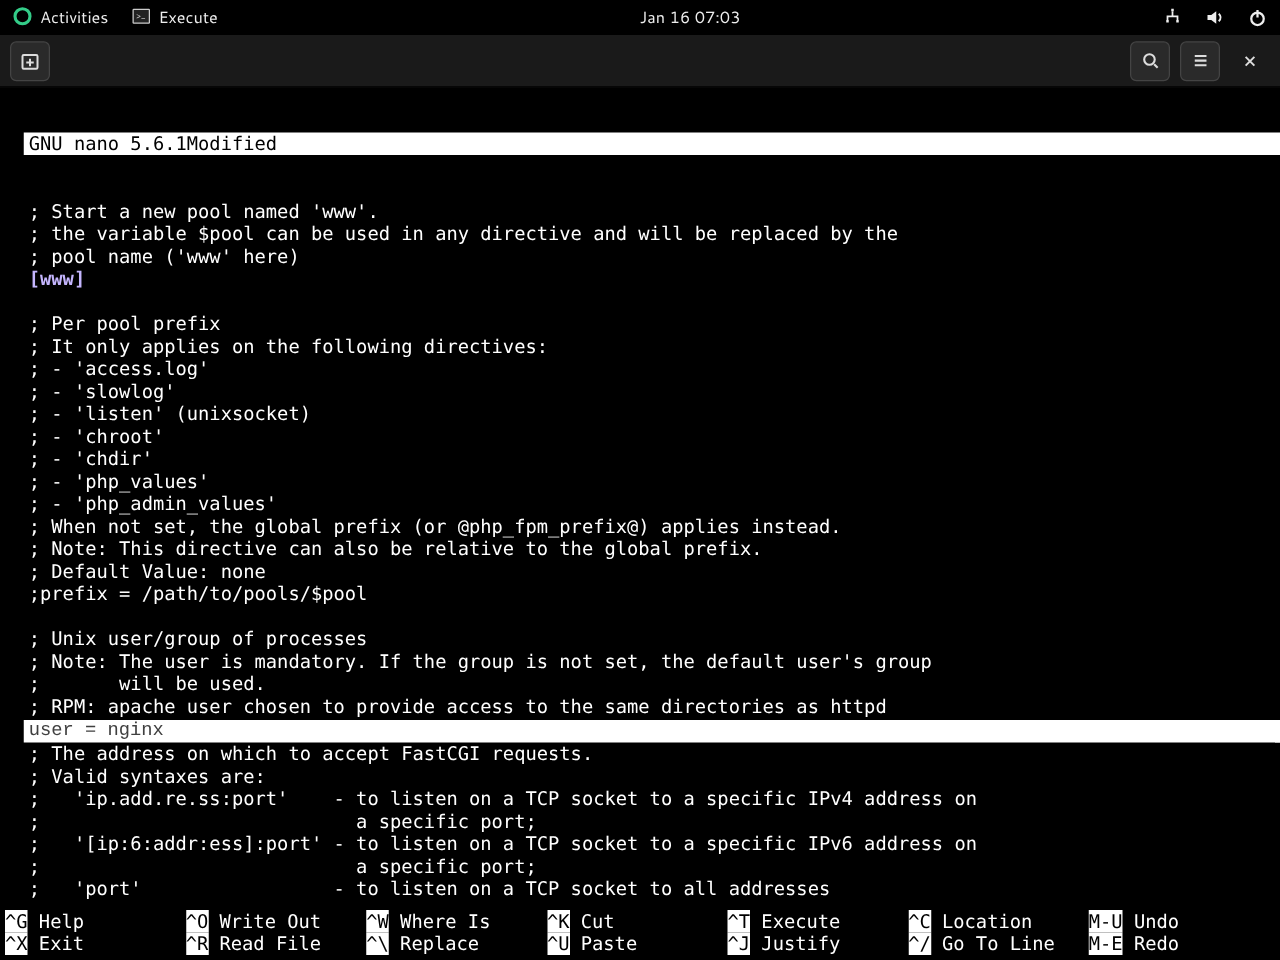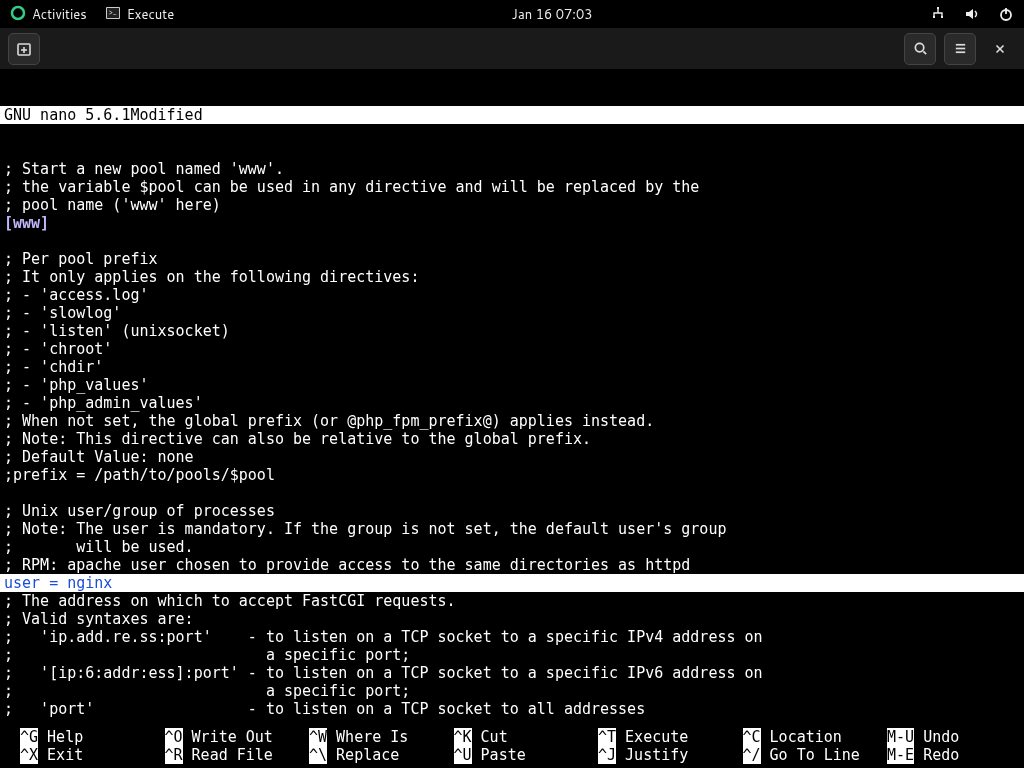--- a/index.html
+++ b/index.html
@@ -12,31 +12,31 @@
   .gnome-icon { width: 16px; height: 16px; display: inline-block; }
   
   
   .window-chrome { height: 42px; background: #1a1a1a; display: flex; align-items: center; padding: 0 8px; position: relative; border-bottom: 1px solid #000; }
   .win-left-btn { width: 32px; height: 32px; border: 1px solid #444; border-radius: 5px; display: flex; align-items: center; justify-content: center; background: #2a2a2a; }
   .win-title { position: absolute; left: 0; right: 0; text-align: center; color: #ddd; font-family: "Cantarell", sans-serif; font-size: 13.5px; font-weight: 600; pointer-events: none; }
   .win-right { margin-left: auto; display: flex; gap: 8px; }
   .win-btn { width: 32px; height: 32px; border: 1px solid #444; border-radius: 5px; display: flex; align-items: center; justify-content: center; background: #2a2a2a; color: #ddd; }
   
   
-  .term { background: #000; color: #fff; font-size: 15px; line-height: 18px; padding: 0; white-space: pre; }
+  .term { background: #000; color: #fff; font-size: 15px; line-height: 18px; padding: 0; white-space: pre; margin-left: 19px; }
   .nano-header { background: #fff; color: #000; display: flex; }
   .nano-header .left { flex: 0 0 auto; padding-left: 4px; }
   .nano-header .center { flex: 1; text-align: center; }
   .nano-header .right { flex: 0 0 auto; padding-right: 4px; }
   .nano-body { padding: 0 4px; }
-  .hl { background: #fff; color: #1d4ed8; display: inline-block; width: calc(100% + 8px); margin-left: -4px; padding-left: 4px; }
+  .hl { background: #fff; color: #404040; display: inline-block; width: calc(100% + 8px); margin-left: -4px; padding-left: 4px; font-family: Liberation Mono, monospace; }
   .sect { color: #c4b5fd; font-weight: bold; }
   
   
-  .nano-footer { position: absolute; bottom: 0; left: 16px; right: 0; background: #000; color: #fff; font-size: 15px; line-height: 18px; padding: 0 4px 4px 4px; white-space: pre; font-family: "DejaVu Sans Mono", "Liberation Mono", monospace; }
+  .nano-footer { position: absolute; bottom: 0; left: 0; right: 0; background: #000; color: #fff; font-size: 15px; line-height: 18px; padding: 0 4px 4px 4px; white-space: pre; font-family: "DejaVu Sans Mono", "Liberation Mono", monospace; }
   .key { background: #fff; color: #000; }
 </style>
 </head>
 <body>
 
 <div class="gnome-bar">
   <div class="gnome-left">
     <div class="gnome-item">
       <span class="gnome-icon">
         <svg viewBox="0 0 16 16">

